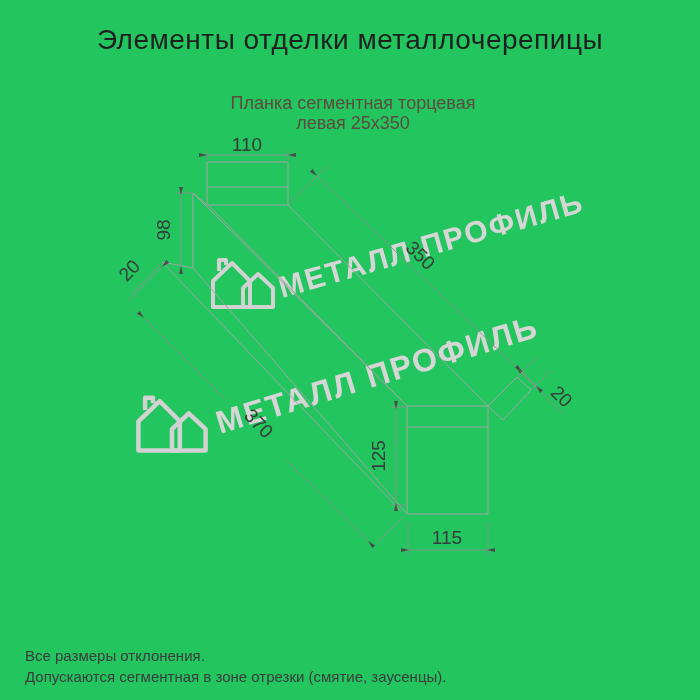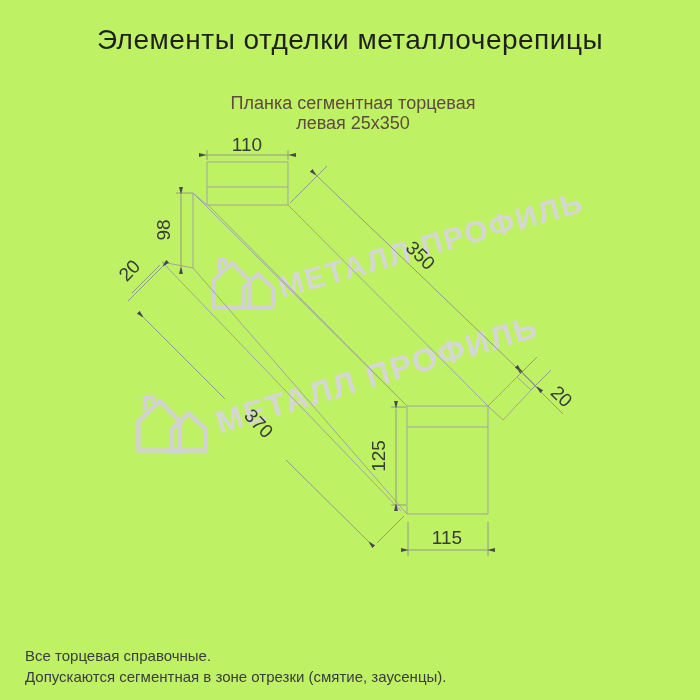--- a/index.html
+++ b/index.html
@@ -1,17 +1,17 @@
 <!DOCTYPE html>
 <html><head>
 <meta charset="utf-8">
 <style>
   html,body{margin:0;padding:0;background:#fff;}
   #stage{
-    position:relative;width:700px;height:700px;background:#bef264;overflow:hidden;
+    position:relative;width:700px;height:700px;background:#22c55e;overflow:hidden;
     font-family:"Liberation Sans", sans-serif;
   }
   .title{
     position:absolute;left:0;top:24px;width:700px;text-align:center;
     font-size:28px;font-weight:400;color:#1f1f1f;letter-spacing:0.5px;
   }
   .subtitle{
     position:absolute;left:0;top:93px;width:706px;text-align:center;
     font-size:18px;line-height:20px;color:#5f4a3f;
   }
@@ -112,17 +112,17 @@
       <path class="d" d="M396,409 V503" marker-start="url(#ah)" marker-end="url(#ah)"></path>
       <text class="lbl" transform="translate(385,456) rotate(-90)" text-anchor="middle">125</text>
 
       <path class="d" d="M408,522 V556 M488,522 V556"></path>
       <path class="d" d="M409,550 H487" marker-start="url(#ah)" marker-end="url(#ah)"></path>
       <text class="lbl" x="447" y="544" text-anchor="middle">115</text>
     </g>
   </svg>
 
   <div class="footer">
-    <div>Все торцевая справочные.</div>
+    <div>Все размеры отклонения.</div>
     <div>Допускаются сегментная в зоне отрезки (смятие, заусенцы).</div>
   </div>
 
 </div>
 
 </body></html>

